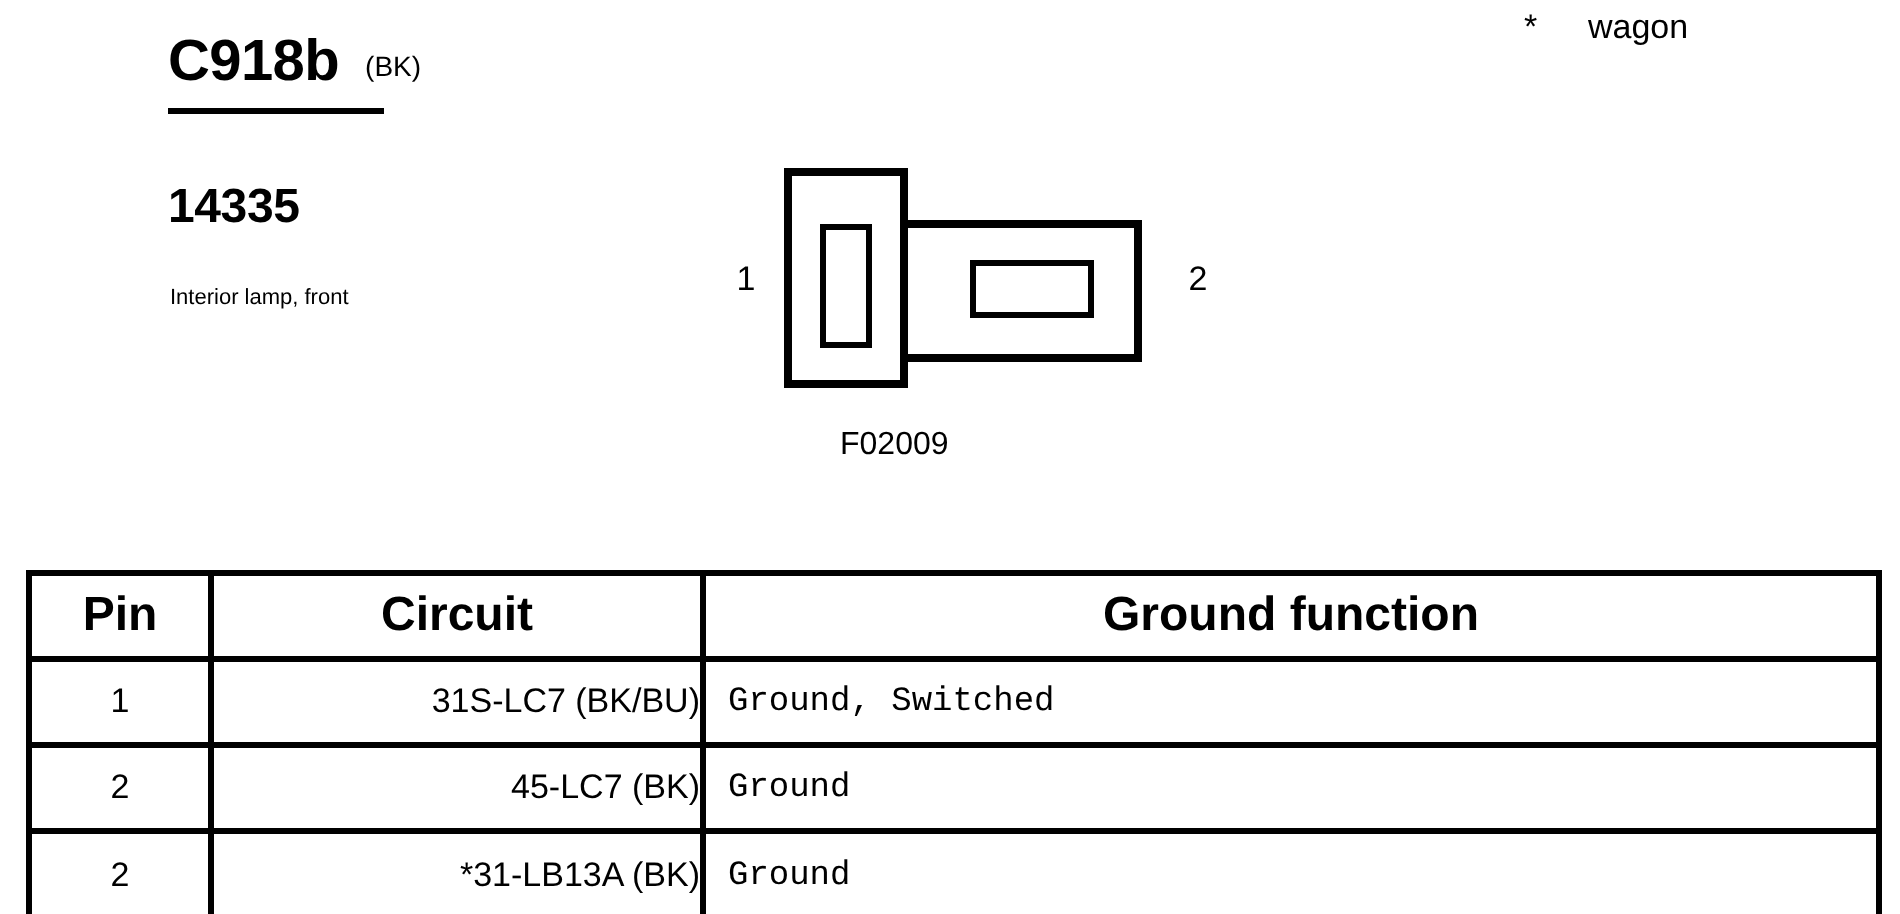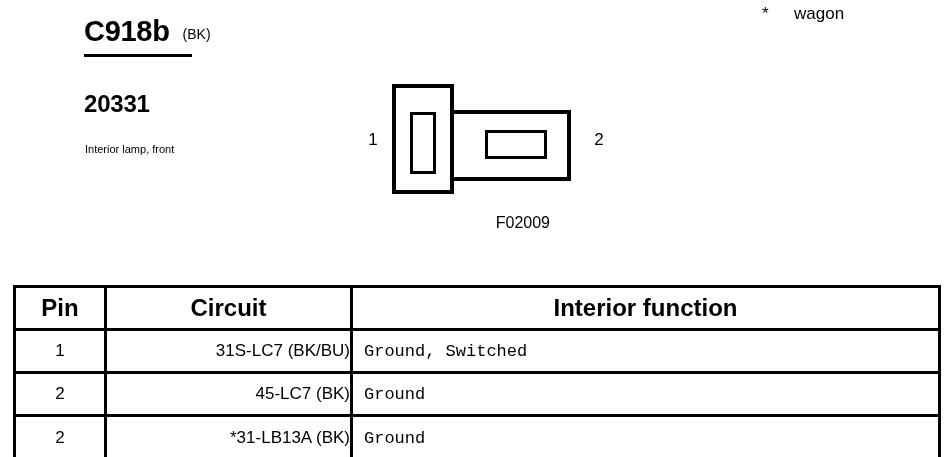--- a/index.html
+++ b/index.html
@@ -151,21 +151,21 @@
     top: 52px;
     font-size: 17px;
     width: 22px;
     text-align: center;
   }
   #connector-face-code {
     position: absolute;
     left: 60px;
     top: 136px;
     width: 130px;
-    text-align: right;
+    text-align: left;
     font-size: 16px;
     white-space: nowrap;
   }
 
   
   #pinout-table {
     position: absolute;
     left: 13px;
     top: 285px;
     width: 925px;
@@ -203,21 +203,21 @@
   }
 </style>
 </head>
 <body>
 
 <div id="connector-header">
   <div id="connector-id-row">
     <span id="connector-id">C918b</span><span id="connector-color-code">(BK)</span>
     <div id="connector-id-underline"></div>
   </div>
-  <div id="connector-part-number">20331</div>
+  <div id="connector-part-number">14335</div>
   <div id="connector-description">Interior lamp, front</div>
 </div>
 
 <div id="footnote-legend"><span id="footnote-marker">*</span><span id="footnote-text">wagon</span></div>
 
 <div id="connector-diagram">
   <div id="pin-label-1">1</div>
   <div id="connector-body-right"></div>
   <div id="connector-body-left"></div>
   <div id="cavity-2"></div>
@@ -229,21 +229,21 @@
 <table id="pinout-table">
   <colgroup>
     <col class="col-pin">
     <col class="col-circuit">
     <col class="col-function">
   </colgroup>
   <thead>
     <tr>
       <th>Pin</th>
       <th>Circuit</th>
-      <th>Interior function</th>
+      <th>Ground function</th>
     </tr>
   </thead>
   <tbody>
     <tr>
       <td class="cell-pin">1</td>
       <td class="cell-circuit">31S-LC7 (BK/BU)</td>
       <td class="cell-function">Ground, Switched</td>
     </tr>
     <tr>
       <td class="cell-pin">2</td>

